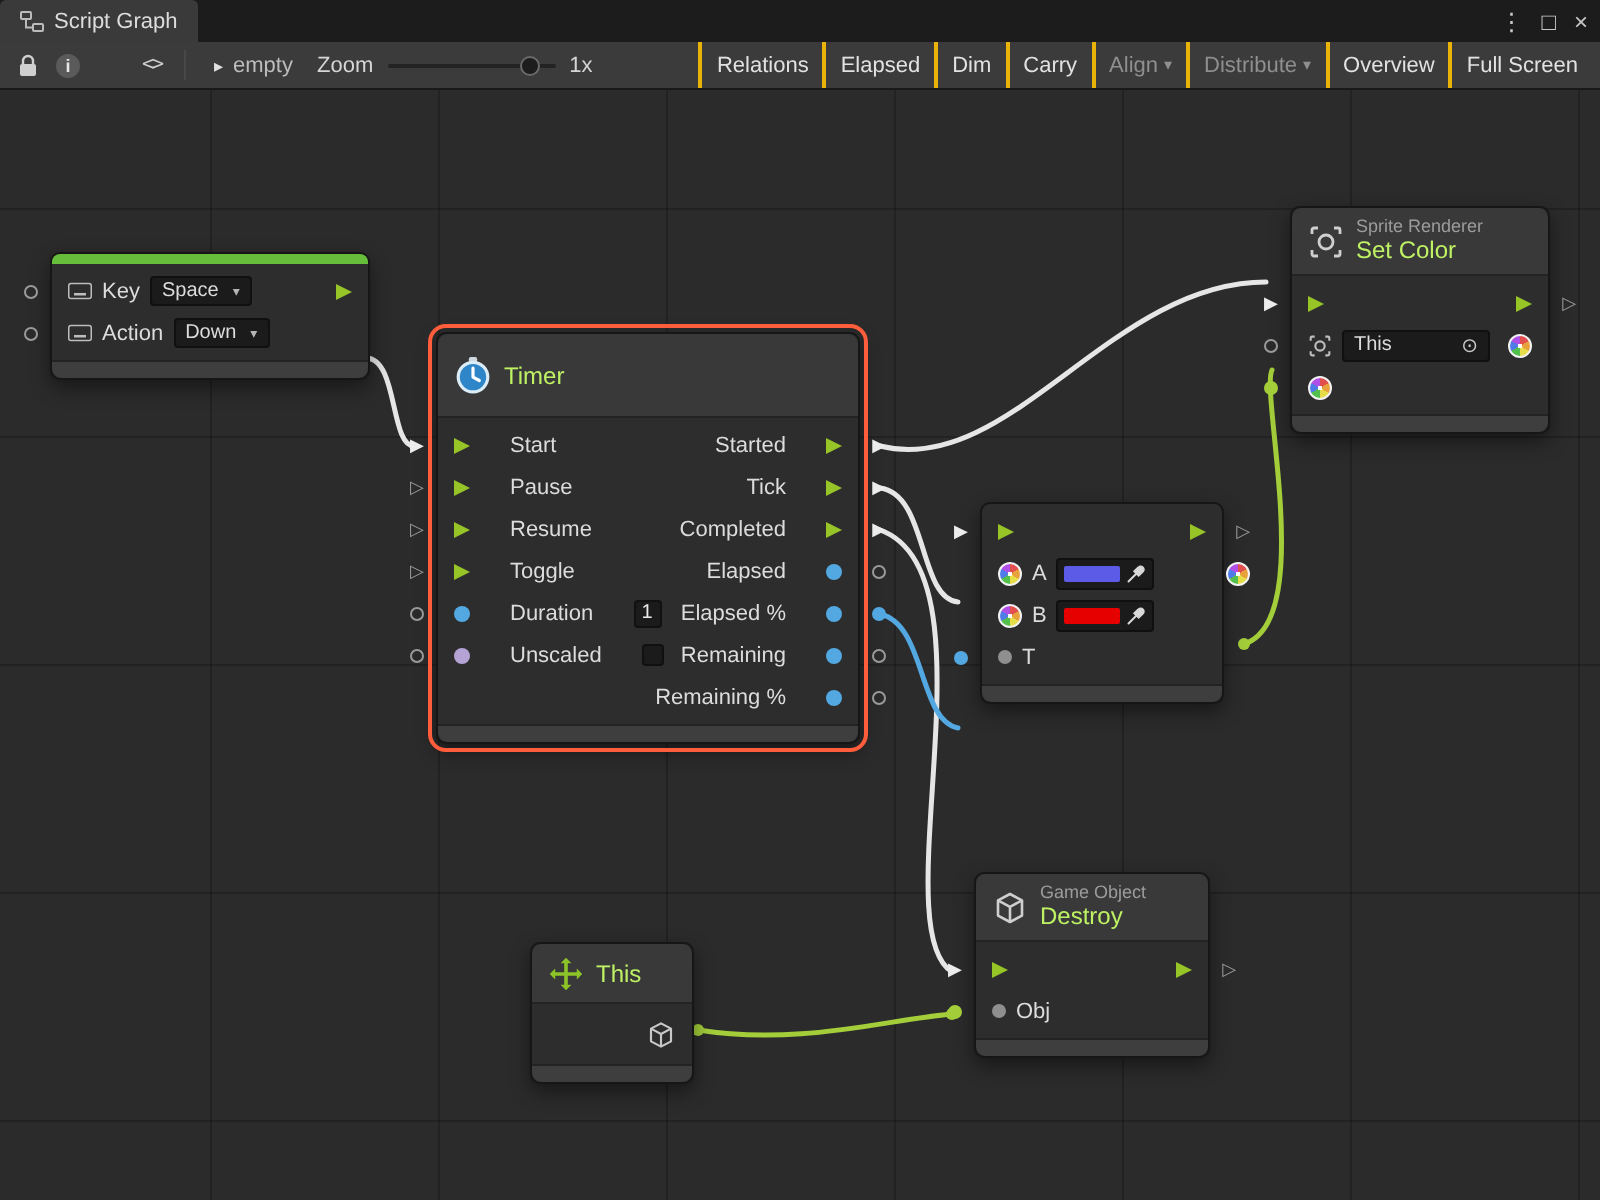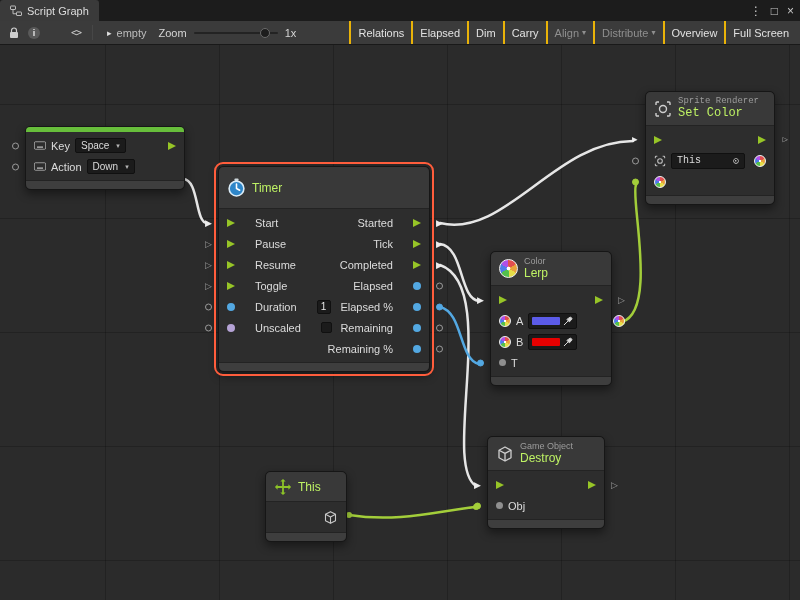--- a/index.html
+++ b/index.html
@@ -308,27 +308,20 @@
             <span>Remaining %</span>
             <span class="dot"></span>
           </span>
         <span class="pr pcirc"></span>
       </div>
     </div>
     <div class="nfoot"></div>
   </div>
 
   <div class="node n-two" style="left:490px; top:206px; width:122px;">
-    <div class="nh">
-      <span class="cw cw-lg"></span>
-      <span class="tcol">
-        <span class="cat">Color</span>
-        <span class="ttl">Lerp</span>
-      </span>
-    </div>
     <div class="nrows">
       <div class="nrow split">
         <span class="pl tri conn">▶</span>
         <span class="cell">
             <span class="arr"></span>
           </span>
         <span class="cell">
             <span class="arr"></span>
           </span>
         <span class="pr tri">▷</span>
@@ -356,21 +349,21 @@
       </div>
       <div class="nrow">
         <span class="pl pcirc cb"></span>
         <span class="dot gray" style="width:7px;height:7px;"></span>
         <span>T</span>
       </div>
     </div>
     <div class="nfoot"></div>
   </div>
 
-  <div class="node n-two" style="left:645px; top:46px; width:130px;font-family:Liberation Mono, monospace;">
+  <div class="node n-two" style="left:645px; top:58px; width:130px;">
     <div class="nh">
       <svg width="18" height="18" viewBox="0 0 18 18" fill="none" stroke="#cfcfcf" stroke-width="1.4">
         <path d="M2 5 V3 a1 1 0 0 1 1 -1 H5 M13 2 h2 a1 1 0 0 1 1 1 v2 M16 13 v2 a1 1 0 0 1 -1 1 h-2 M5 16 H3 a1 1 0 0 1 -1 -1 v-2"></path>
         <circle cx="9" cy="9" r="3.5"></circle>
       </svg>
       <span class="tcol">
         <span class="cat">Sprite Renderer</span>
         <span class="ttl">Set Color</span>
       </span>
     </div>

